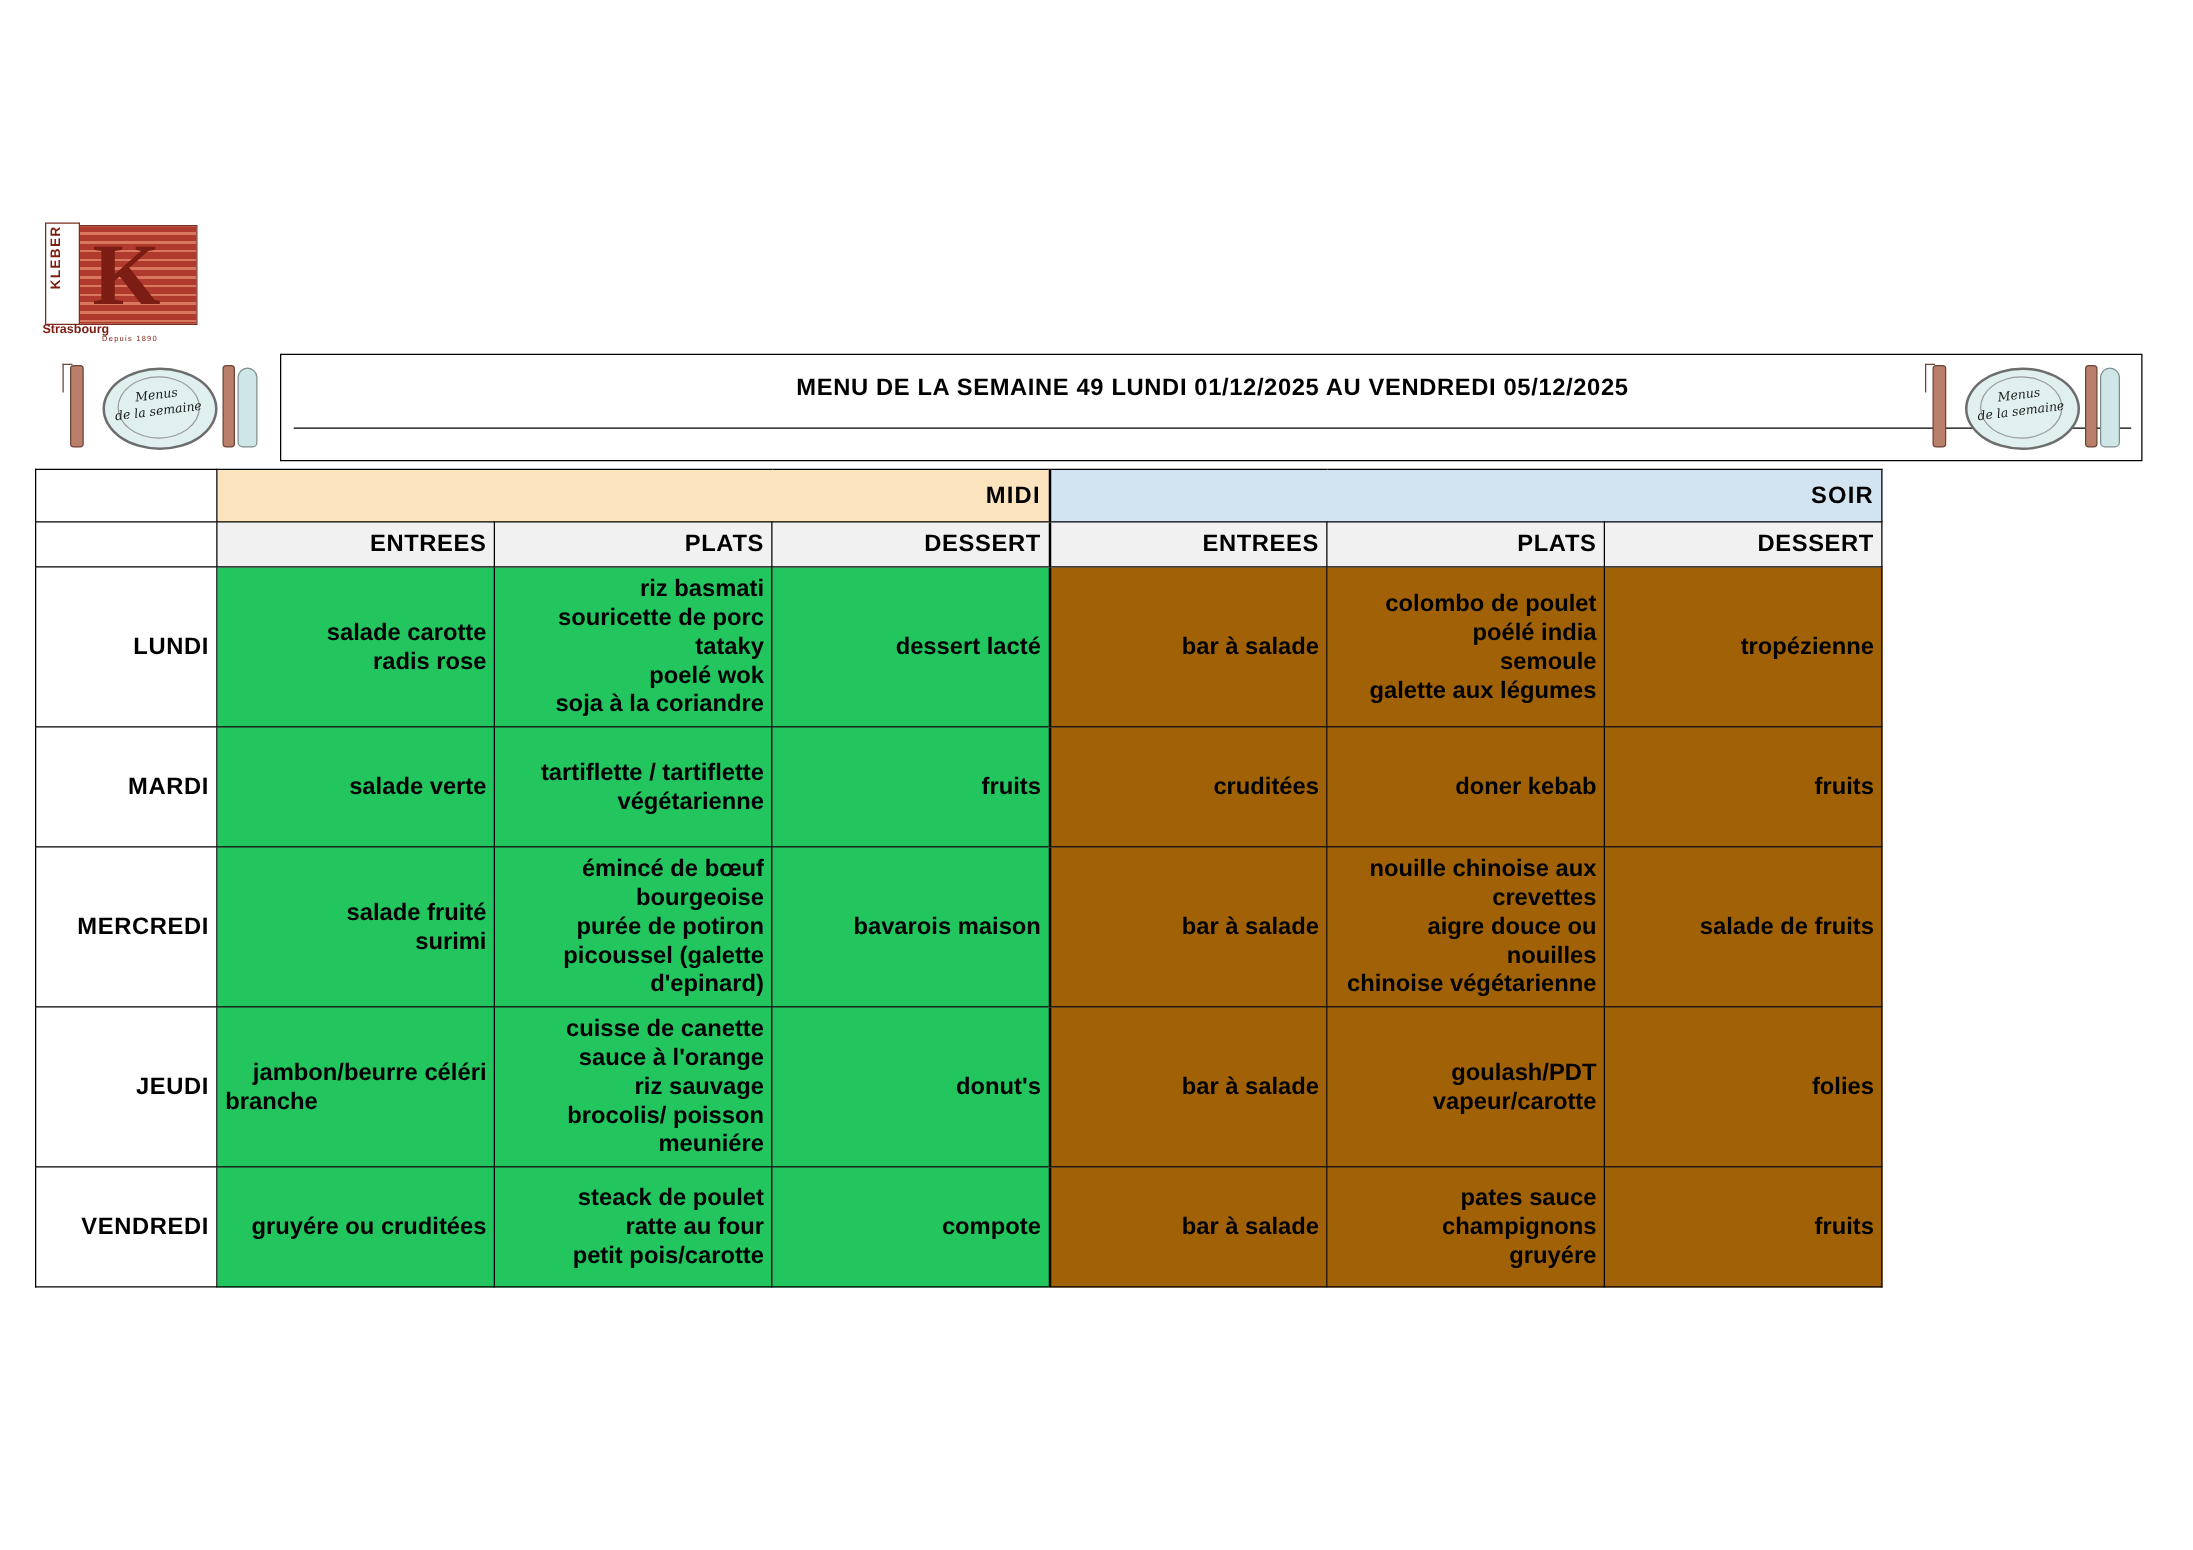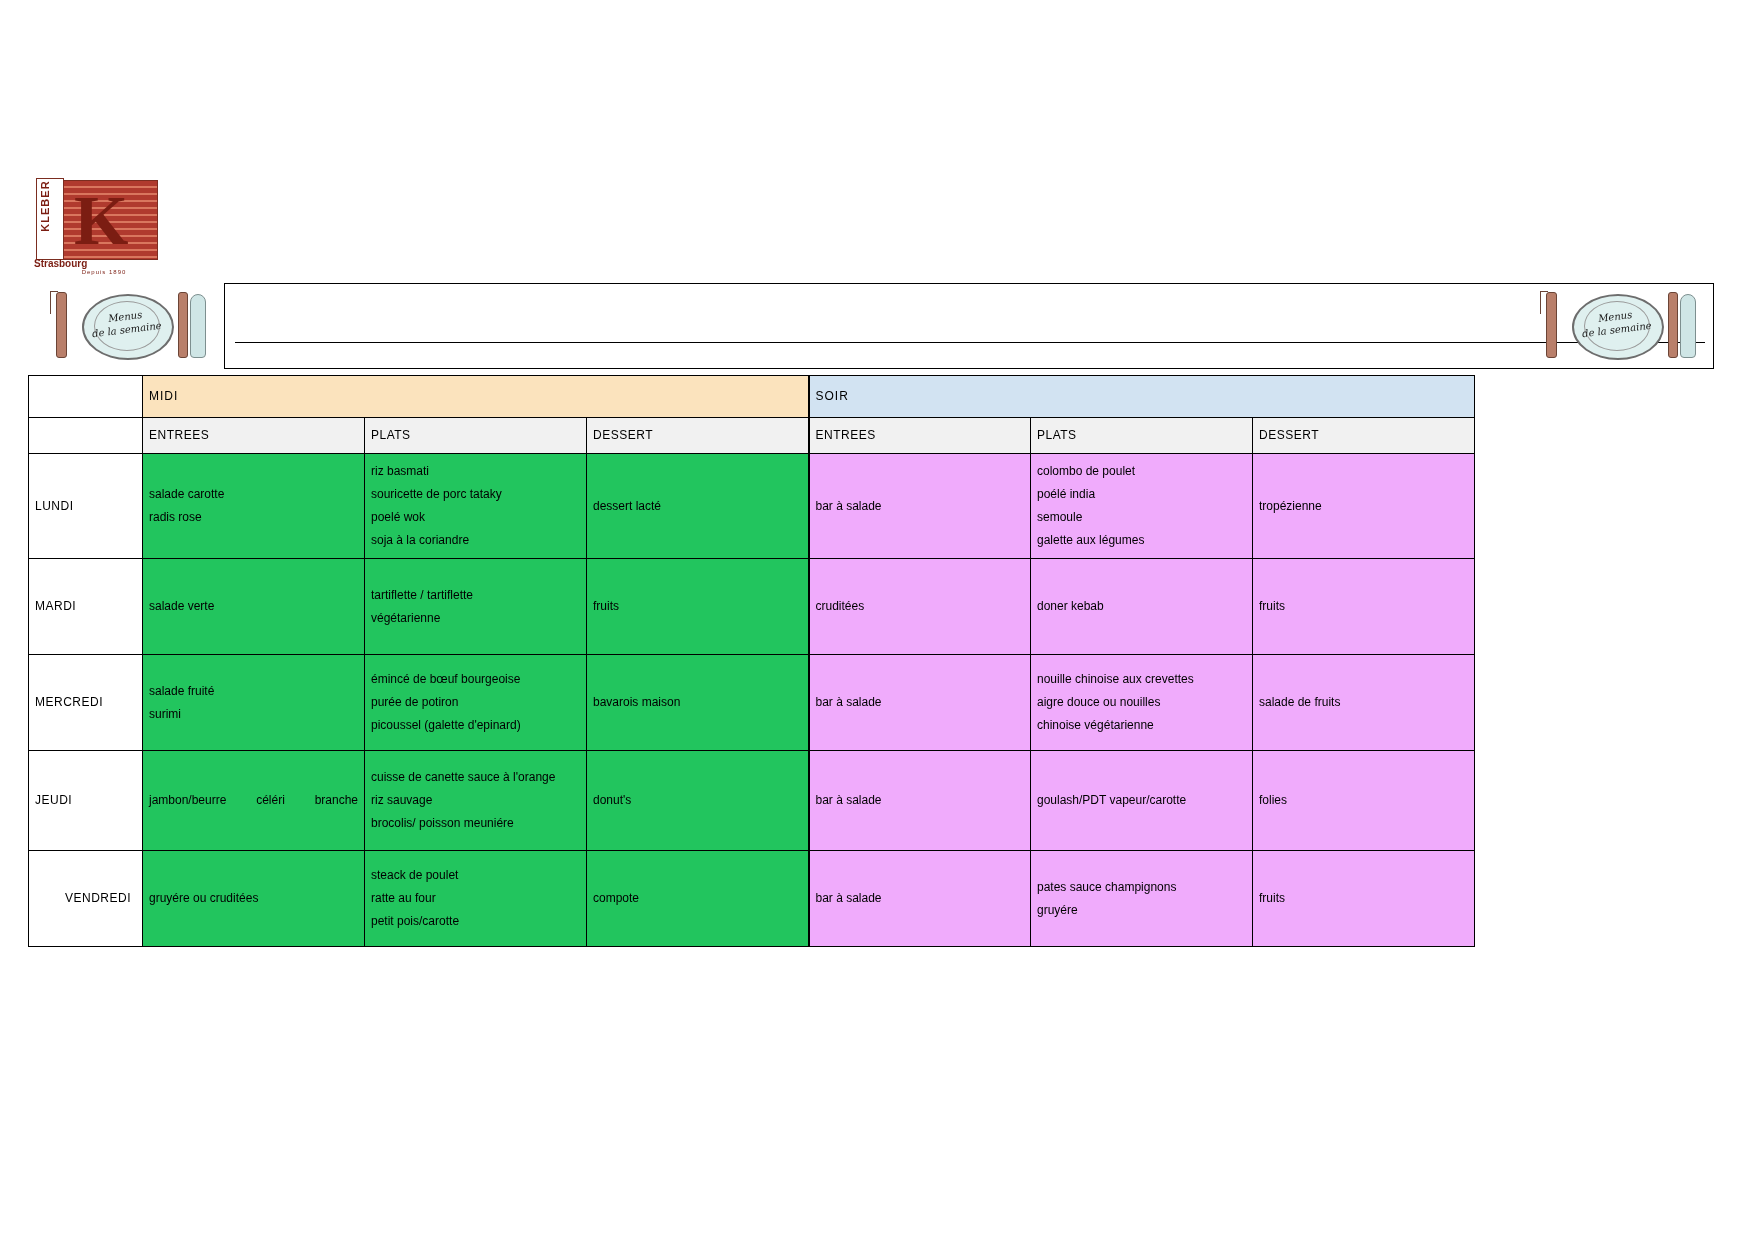--- a/index.html
+++ b/index.html
@@ -186,24 +186,24 @@
   .menu-table {
     position: absolute;
     left: 28px;
     top: 375px;
     border-collapse: collapse;
     table-layout: fixed;
   }
   .menu-table td, .menu-table th {
     border: 1.3px solid #000;
     box-sizing: border-box;
-    text-align: left;
+    text-align: right;
     vertical-align: middle;
-    font-size: 12px;
-    font-weight: normal;
+    font-size: 19px;
+    font-weight: bold;
     padding: 6px 6px;
     line-height: 23px;
   }
   .col-day    { width: 114px; }
   .col-cell   { width: 222px; }
 
   .corner-blank {
     border-top: none;
     border-left: none;
     border-right: 1.3px solid #000;
@@ -243,21 +243,21 @@
   }
   tr.first-data .day-cell { border-top: 1.3px solid #000; margin-left: 44px; }
   tr.last-data .day-cell  { border-bottom: 1.3px solid #000; padding-left: 36px; }
 
   .midi-cell {
     background: #22c55e;
     border-top: 1.3px dashed #000;
     border-bottom: 1.3px dashed #000;
   }
   .soir-cell {
-    background: #f0abfc;
+    background: #a16207;
     border-top: 1.3px dashed #000;
     border-bottom: 1.3px dashed #000;
   }
   tr.first-data .midi-cell, tr.first-data .soir-cell { border-top: 1.3px solid #000; }
   tr.last-data .midi-cell,  tr.last-data .soir-cell  { border-bottom: 1.3px solid #000; }
 
   .midi-cell.edge-right { border-right: 2.4px solid #000; }
   .band-midi.edge-right { border-right: 2.4px solid #000; }
   .subhead.edge-right   { border-right: 2.4px solid #000; }
 
@@ -276,20 +276,21 @@
 <div class="logo">
   <div class="logo-band"></div>
   <div class="logo-left-bar"></div>
   <div class="logo-vert-text">KLEBER</div>
   <div class="logo-k">K</div>
   <div class="logo-sub">Strasbourg</div>
   <div class="logo-sub2">Depuis 1890</div>
 </div>
 
 <div class="title-wrap">
+  <div class="title-text">MENU DE LA SEMAINE 49   LUNDI      01/12/2025  AU VENDREDI   05/12/2025</div>
   <div class="title-rule"></div>
 </div>
 
 <div class="deco left">
   <div class="fork"></div>
   <div class="plate"></div>
   <div class="plate-inner"></div>
   <div class="knife"></div>
   <div class="spoon"></div>
   <div class="label">

